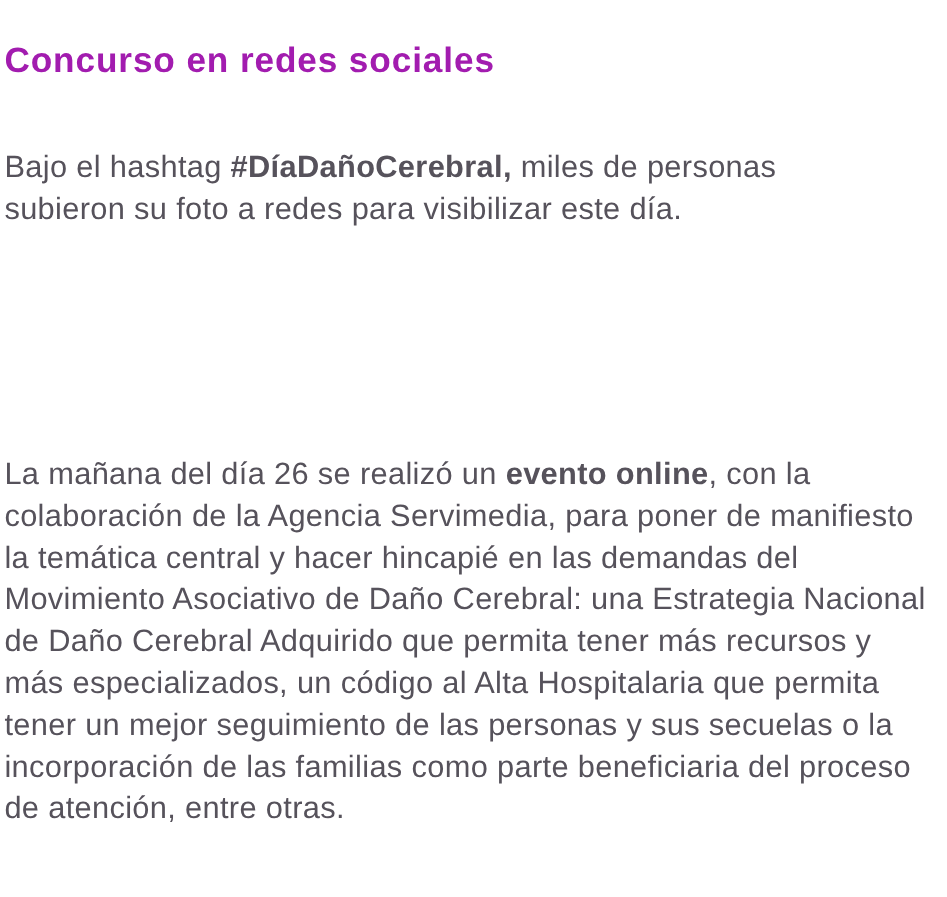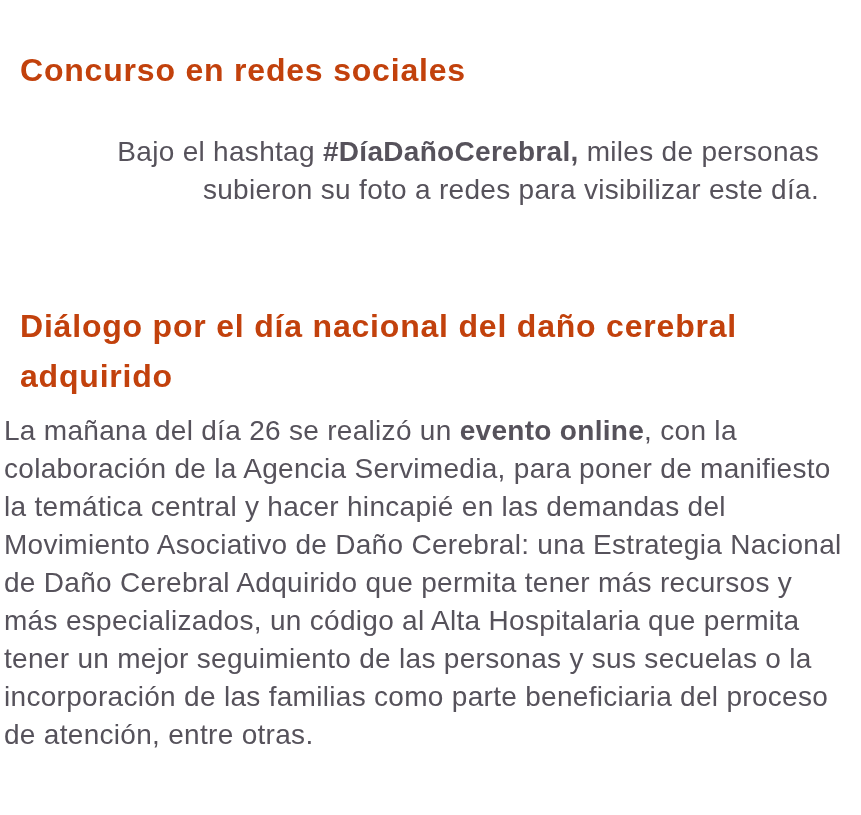--- a/index.html
+++ b/index.html
@@ -12,49 +12,48 @@
     width: 861px;
     height: 815px;
     background: #ffffff;
     font-family: "Liberation Sans", sans-serif;
     box-sizing: border-box;
     overflow: hidden;
   }
   .section-heading {
     position: absolute;
     left: 4px;
-    margin: 16px;
+    margin: 0;
     font-weight: bold;
     font-size: 32px;
     line-height: 50px;
     letter-spacing: 0.8px;
-    color: #c2410c;
+    color: #a21caf;
   }
   #heading-1 { top: 34px; line-height: 40px; }
   #heading-2 { top: 285px; max-width: 745px; }
   .body-paragraph {
     position: absolute;
     left: 4px;
     margin: 0;
     font-size: 28px;
     line-height: 38px;
     letter-spacing: 0.3px;
     color: #56525B;
     font-weight: normal;
   }
-  #paragraph-1 { top: 133px; max-width: 815px; text-align: right; }
+  #paragraph-1 { top: 133px; max-width: 815px; }
   #paragraph-2 { top: 412px; max-width: 842px; }
   .body-paragraph .bold { font-weight: bold; }
 </style>
 </head>
 <body>
 
 <div class="page">
 
   <h2 class="section-heading" id="heading-1">Concurso en redes sociales</h2>
 
   <p class="body-paragraph" id="paragraph-1"><span>Bajo el hashtag </span><span class="bold">#DíaDañoCerebral,</span><span> miles de personas subieron su foto a redes para visibilizar este día.</span></p>
 
-  <h2 class="section-heading" id="heading-2">Diálogo por el día nacional del daño cerebral adquirido</h2>
 
   <p class="body-paragraph" id="paragraph-2"><span>La mañana del día 26 se realizó un </span><span class="bold">evento online</span><span>, con la colaboración de la Agencia Servimedia, para poner de manifiesto la temática central y hacer hincapié en las demandas del Movimiento Asociativo de Daño Cerebral: una Estrategia Nacional de Daño Cerebral Adquirido que permita tener más recursos y más especializados, un código al Alta Hospitalaria que permita tener un mejor seguimiento de las personas y sus secuelas o la incorporación de las familias como parte beneficiaria del proceso de atención, entre otras.</span></p>
 
 </div>
 
 </body></html>

